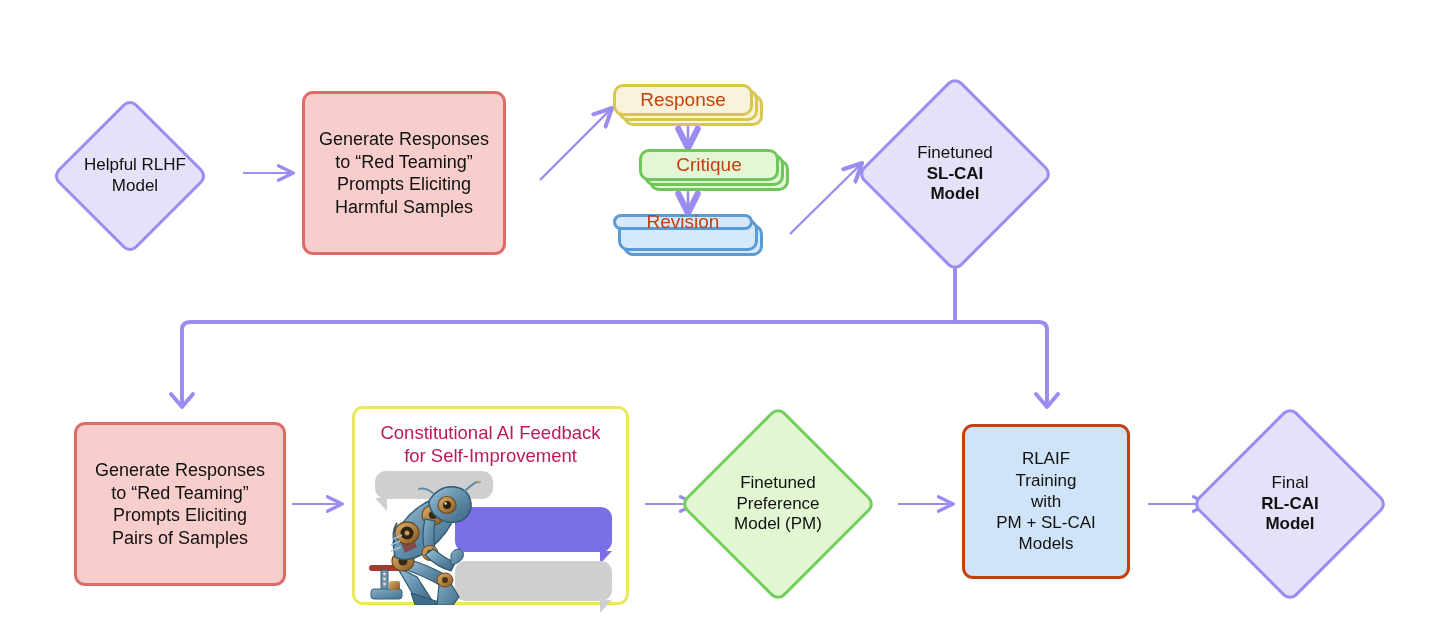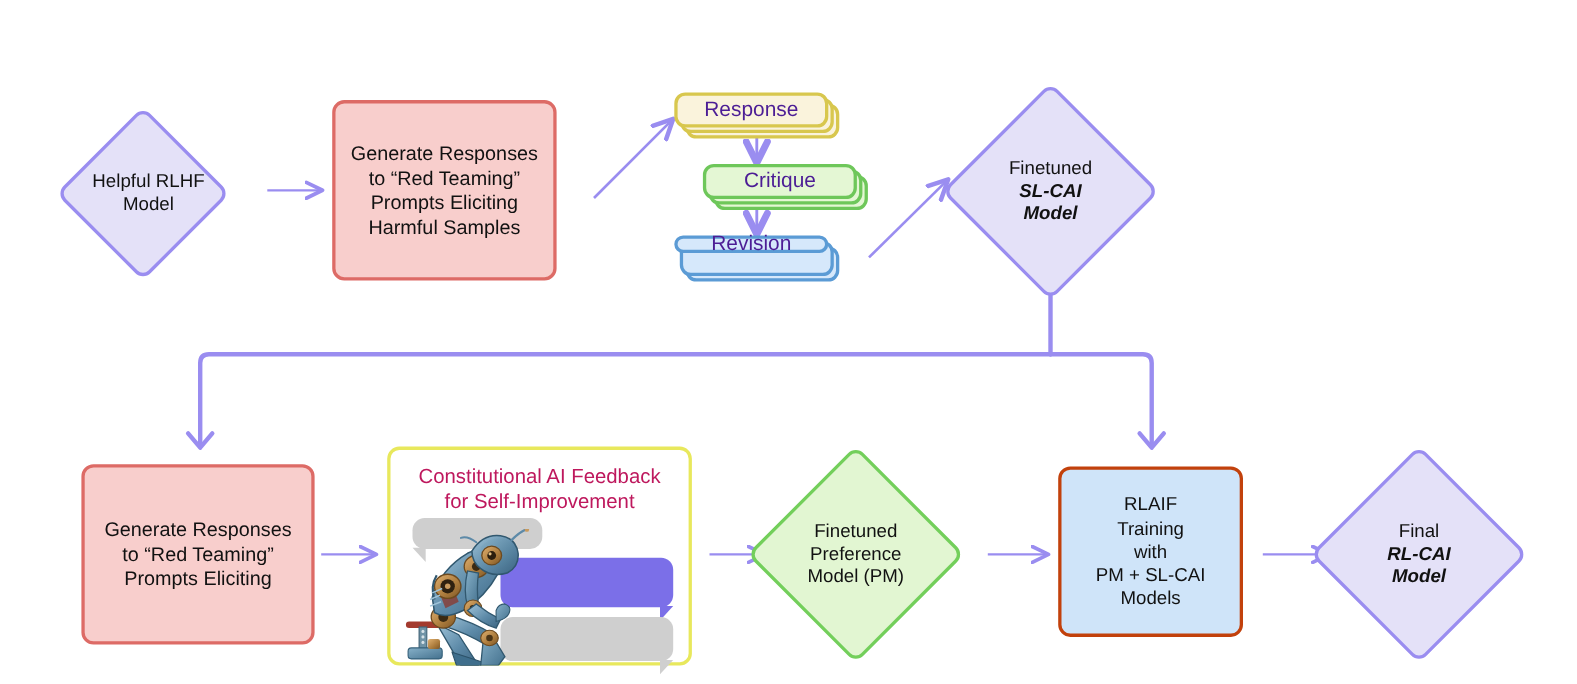--- a/index.html
+++ b/index.html
@@ -23,35 +23,35 @@
   .b-blue{background:#cfe4f9;border:3px solid #c2410c;}
   .b-yellowpanel{background:#ffffff;border:3px solid #e8e85c;}
 
   
   .stackwrap{position:absolute;}
   .card{position:absolute;box-sizing:border-box;border-radius:10px;}
   .card.front{display:flex;align-items:center;justify-content:center;}
   .s-yellow .card{background:#faf3dc;border:3px solid #d8c74e;}
   .s-green  .card{background:#e4f7d4;border:3px solid #6ec75a;}
   .s-blue   .card{background:#d6e8fb;border:3px solid #5b9bd5;}
-  .cardlabel{font-size:19px;color:#4c1d95;}
+  .cardlabel{font-size:19px;color:#c2410c;}
 
   
   .panel-title{position:absolute;left:0;right:0;top:12px;text-align:center;
       font-size:18.5px;line-height:1.25;color:#be185d;}
   .bubble{position:absolute;background:#cfcfcf;border-radius:11px;}
   .bubble.purple{background:#7b6fe8;}
   .tail{position:absolute;width:0;height:0;}
   .tail.left{border-top:13px solid #cfcfcf;border-left:12px solid transparent;}
   .tail.right-gray{border-top:13px solid #cfcfcf;border-right:12px solid transparent;}
   .tail.right-purple{border-top:13px solid #7b6fe8;border-right:12px solid transparent;}
   .robot{position:absolute;}
 
   .t-reg{font-weight:400;}
-  .t-bold{font-weight:700;font-style:italic;}
+  .t-bold{font-weight:700;}
   .fs17{font-size:17px;}
   .fs18{font-size:18px;}
 </style>
 </head>
 <body>
 
 <div id="stage">
 
   <svg class="edges" viewBox="0 0 1434 622">
     <defs>
@@ -135,20 +135,21 @@
       <div class="t-bold">SL-CAI</div>
       <div class="t-bold">Model</div>
     </div>
   </div>
 
   <div class="box b-red fs18" style="left:74px;top:422px;width:212px;height:164px;">
     <div>
       <div>Generate Responses</div>
       <div>to “Red Teaming”</div>
       <div>Prompts Eliciting</div>
+      <div>Pairs of Samples</div>
     </div>
   </div>
 
   <div class="box b-yellowpanel" style="left:352px;top:406px;width:277px;height:199px;display:block;">
     <div class="panel-title">
       <div>Constitutional AI Feedback</div>
       <div>for Self-Improvement</div>
     </div>
 
     <div class="bubble" style="left:20px;top:62px;width:118px;height:28px;"></div>

